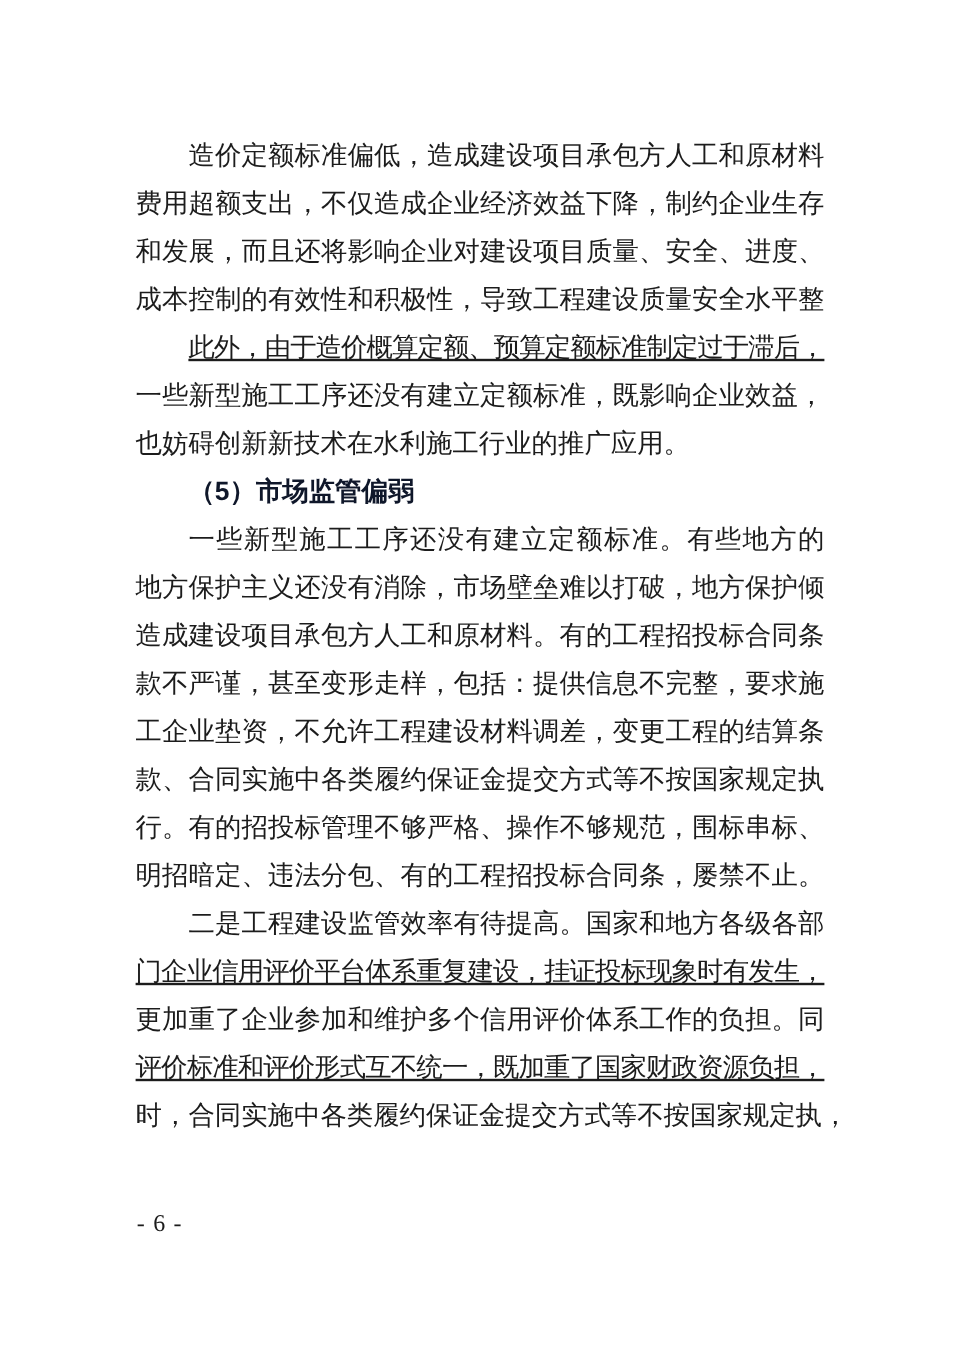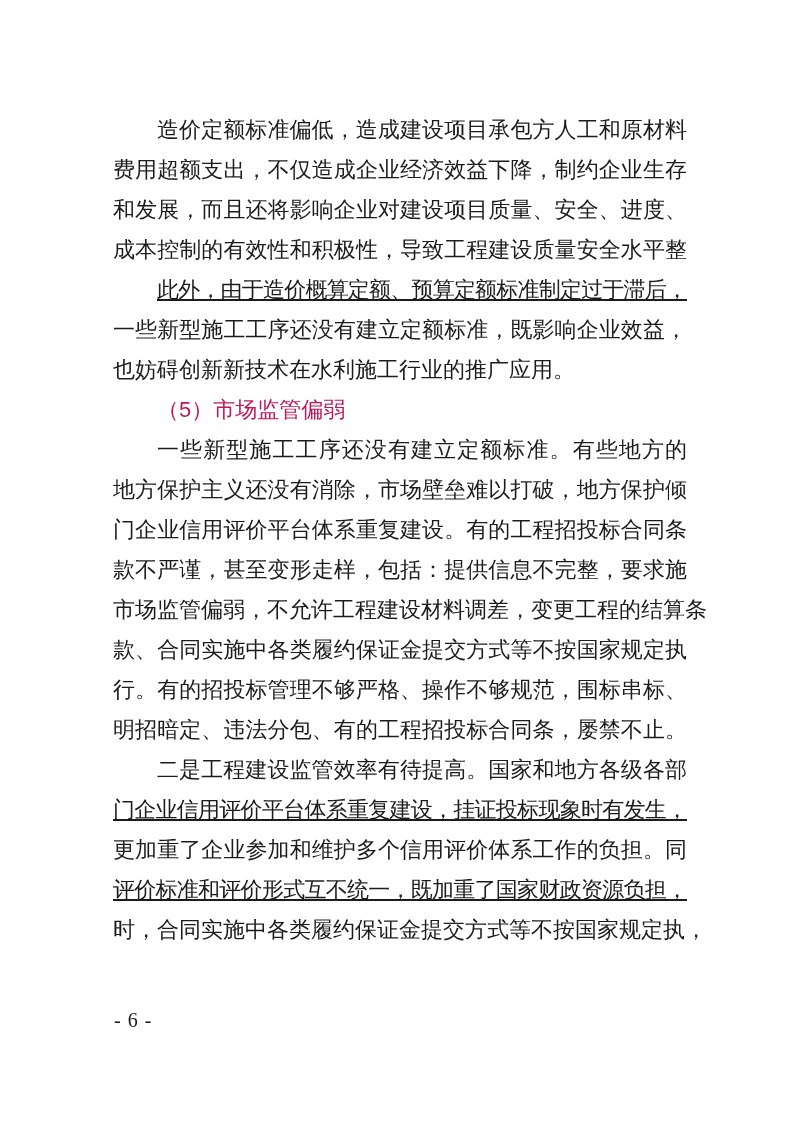--- a/index.html
+++ b/index.html
@@ -34,23 +34,23 @@
     text-align-last: justify;
   }
   .ind {
     text-indent: 44px;
   }
   .tight {
     letter-spacing: -1px;
     text-decoration: underline;
   }
   .heading {
-    font-weight: normal;
+    font-weight: bold;
     font-family: "Liberation Sans", sans-serif;
-    color: #be185d;
+    color: #0f172a;
   }
   .page-number {
     position: absolute;
     left: 114px;
     top: 1000px;
     height: 40px;
     line-height: 40px;
     font-size: 20px;
     letter-spacing: 1px;
     color: #1c1c1c;
@@ -65,23 +65,23 @@
     <div class="line ind j">造价定额标准偏低，造成建设项目承包方人工和原材料</div>
     <div class="line j">费用超额支出，不仅造成企业经济效益下降，制约企业生存</div>
     <div class="line j">和发展，而且还将影响企业对建设项目质量、安全、进度、</div>
     <div class="line j">成本控制的有效性和积极性，导致工程建设质量安全水平整</div>
     <div class="line ind j tight">此外，由于造价概算定额、预算定额标准制定过于滞后，</div>
     <div class="line j">一些新型施工工序还没有建立定额标准，既影响企业效益，</div>
     <div class="line">也妨碍创新新技术在水利施工行业的推广应用。</div>
     <div class="line ind heading">（5）市场监管偏弱</div>
     <div class="line ind j">一些新型施工工序还没有建立定额标准。有些地方的</div>
     <div class="line j">地方保护主义还没有消除，市场壁垒难以打破，地方保护倾</div>
-    <div class="line j">门企业信用评价平台体系重复建设。有的工程招投标合同条</div>
+    <div class="line j">造成建设项目承包方人工和原材料。有的工程招投标合同条</div>
     <div class="line j">款不严谨，甚至变形走样，包括：提供信息不完整，要求施</div>
-    <div class="line j">市场监管偏弱，不允许工程建设材料调差，变更工程的结算条</div>
+    <div class="line j">工企业垫资，不允许工程建设材料调差，变更工程的结算条</div>
     <div class="line j">款、合同实施中各类履约保证金提交方式等不按国家规定执</div>
     <div class="line j">行。有的招投标管理不够严格、操作不够规范，围标串标、</div>
     <div class="line j">明招暗定、违法分包、有的工程招投标合同条，屡禁不止。</div>
     <div class="line ind j">二是工程建设监管效率有待提高。国家和地方各级各部</div>
     <div class="line j tight">门企业信用评价平台体系重复建设，挂证投标现象时有发生，</div>
     <div class="line j">更加重了企业参加和维护多个信用评价体系工作的负担。同</div>
     <div class="line j tight">评价标准和评价形式互不统一，既加重了国家财政资源负担，</div>
     <div class="line j">时，合同实施中各类履约保证金提交方式等不按国家规定执，</div>
   </div>
   <div class="page-number">- 6 -</div>

